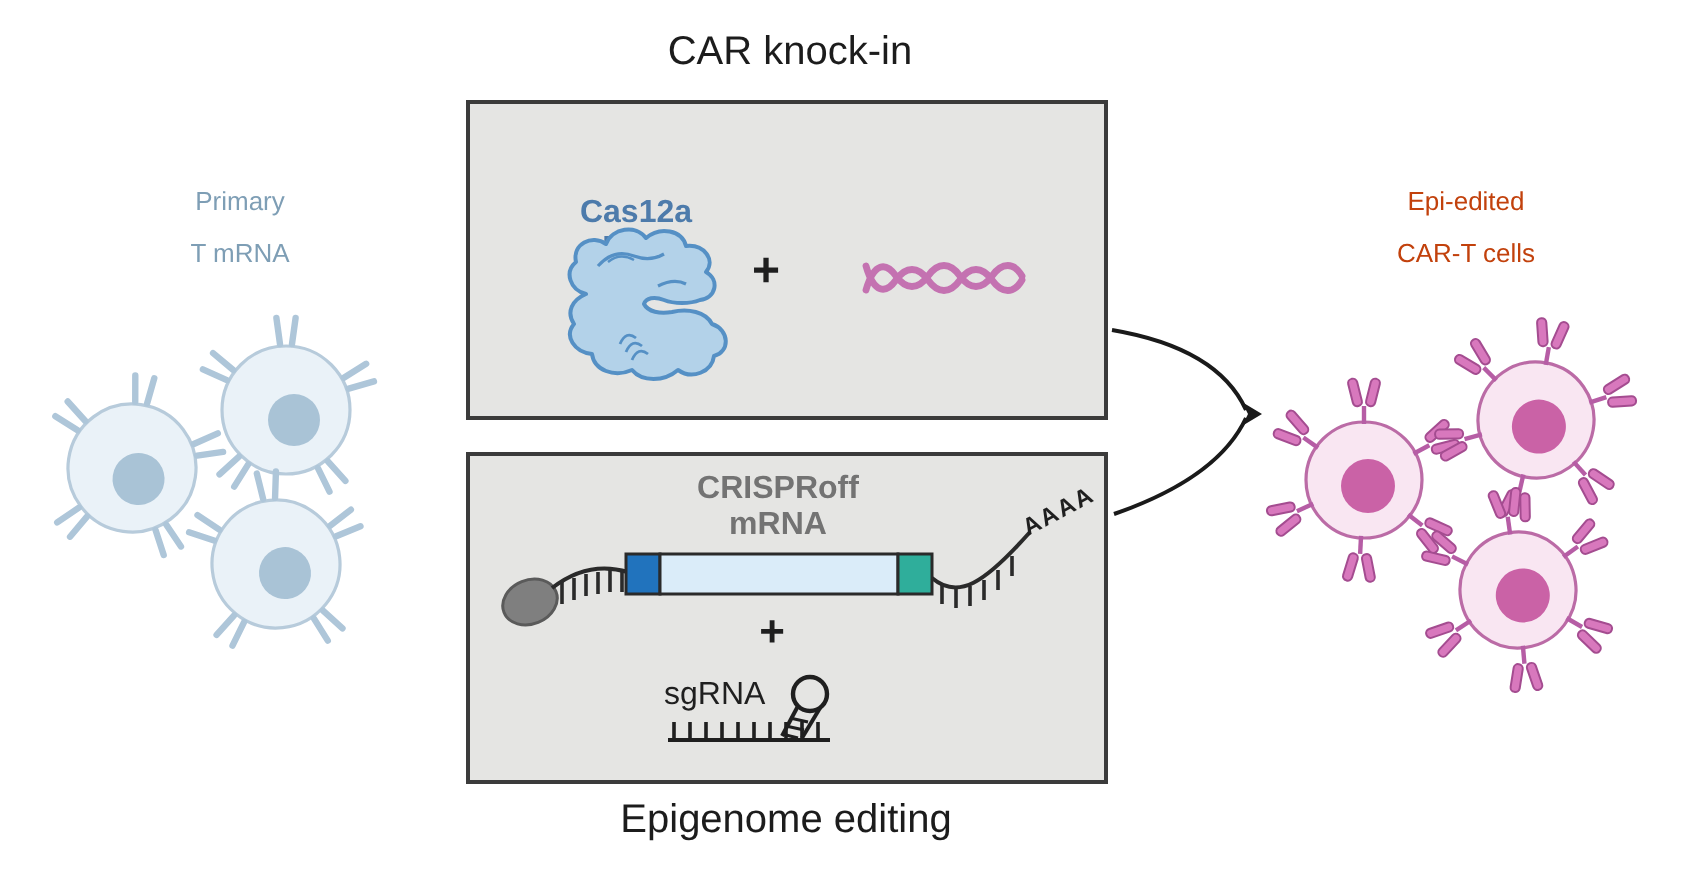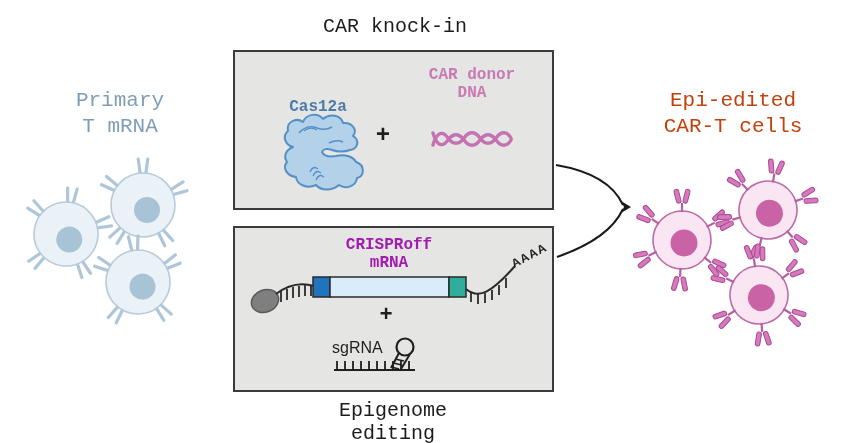--- a/index.html
+++ b/index.html
@@ -1,30 +1,30 @@
 <!DOCTYPE html>
 <html><head>
 <meta charset="utf-8">
 <style>
   html,body{margin:0;padding:0;background:#fff;}
   #figure{
     position:relative;width:850px;height:443px;background:#ffffff;overflow:hidden;
     font-family:"Liberation Sans", sans-serif;color:#1f1f1f;
   }
   .abs{position:absolute;text-align:center;}
-  .center{text-align:center;font-family:Liberation Mono, monospace;}
+  .center{text-align:center;}
   .box{
     position:absolute;background:#e5e5e3;border:2px solid #3b3b3b;box-sizing:border-box;
   }
   .title{font-size:20px;color:#1c1c1c;}
   .boldlabel{font-weight:bold;font-size:16px;line-height:18px;}
   .blue{color:#4d7bab;}
   .pink{color:#c77ab4;}
   .plus{font-weight:bold;font-size:24px;color:#1f1f1f;}
-  .sidelabel{font-size:21px;line-height:26px;}
+  .sidelabel{font-size:13px;line-height:26px;}
   .primary{color:#7e9eb5;}
   .epi{color:#c2410c;}
   svg{position:absolute;overflow:visible;}
   .polyA{font:bold 12px "Liberation Sans",sans-serif;letter-spacing:1px;fill:#1f1f1f;}
   .sgrna-label{font-size:16px;color:#1f1f1f;}
 </style>
 </head>
 <body>
 
 <div id="figure">
@@ -66,24 +66,20 @@
 
   <div class="abs center title" style="left:295px;top:15px;width:200px;">CAR knock-in</div>
 
   <div class="box" style="left:233px;top:50px;width:321px;height:160px;"></div>
 
   <div class="abs center boldlabel blue" style="left:258px;top:66px;width:120px;margin-top:32px;">
     <div>Cas12a</div>
     <div>RNP</div>
   </div>
 
-  <div class="abs center boldlabel pink" style="left:412px;top:66px;width:120px;">
-    <div>CAR donor</div>
-    <div>DNA</div>
-  </div>
 
   <div class="abs center plus" style="left:368px;top:122px;width:30px;">+</div>
 
   <svg style="left:234px;top:50px;" width="320" height="160" viewBox="0 0 320 160">
     <g transform="translate(43,62)">
       <path d="M16,35 C8,33 5,24 11,19 C9,10 19,5 26,10 C29,2 41,0 46,7 C53,1 64,3 66,11
                C75,10 81,18 76,24 C83,28 81,37 73,38 C68,40 60,40 55,38 C50,36 46,37 45,40
                C47,44 53,45 59,44 C67,42 76,44 79,50 C88,53 88,64 80,66 C79,74 69,78 62,73
                C55,79 44,79 39,73 C30,77 20,73 19,65 C10,64 5,56 10,50 C6,44 9,38 16,35 Z" fill="#b3d2e9" stroke="#5590c5" stroke-width="2" stroke-linejoin="round"></path>
       <path d="M22,21 Q30,12 40,16 Q48,19 55,15" fill="none" stroke="#5590c5" stroke-width="1.6"></path>
@@ -92,21 +88,21 @@
       <path d="M33,60 q3,-7 8,-3 m-5,7 q3,-7 8,-3 m-5,7 q3,-7 8,-3" fill="none" stroke="#5590c5" stroke-width="1.4"></path>
     </g>
     <g transform="translate(197,77)">
       <path d="M2,18 C6,4 12,4 17,11 C22,18 28,18 33,11 C38,4 44,4 49,11 C54,18 60,18 65,11 C70,4 76,4 80,11" fill="none" stroke="#c472b1" stroke-width="3.4" stroke-linecap="round"></path>
       <path d="M2,6 C6,20 12,20 17,13 C22,6 28,6 33,13 C38,20 44,20 49,13 C54,6 60,6 65,13 C70,20 76,20 80,13" fill="none" stroke="#c472b1" stroke-width="3.4" stroke-linecap="round"></path>
     </g>
   </svg>
 
   <div class="box" style="left:233px;top:226px;width:321px;height:166px;"></div>
 
-  <div class="abs center boldlabel" style="left:329px;top:236px;width:120px;color:#a21caf;">
+  <div class="abs center boldlabel" style="left:329px;top:236px;width:120px;color:#737373;">
     <div>CRISPRoff</div>
     <div>mRNA</div>
   </div>
 
   <div class="abs center plus" style="left:371px;top:303px;width:30px;font-size:22px;">+</div>
 
   <div class="abs sgrna-label" style="left:332px;top:339px;">sgRNA</div>
 
   <svg style="left:234px;top:230px;" width="320" height="162" viewBox="0 0 320 162">
     <g>

